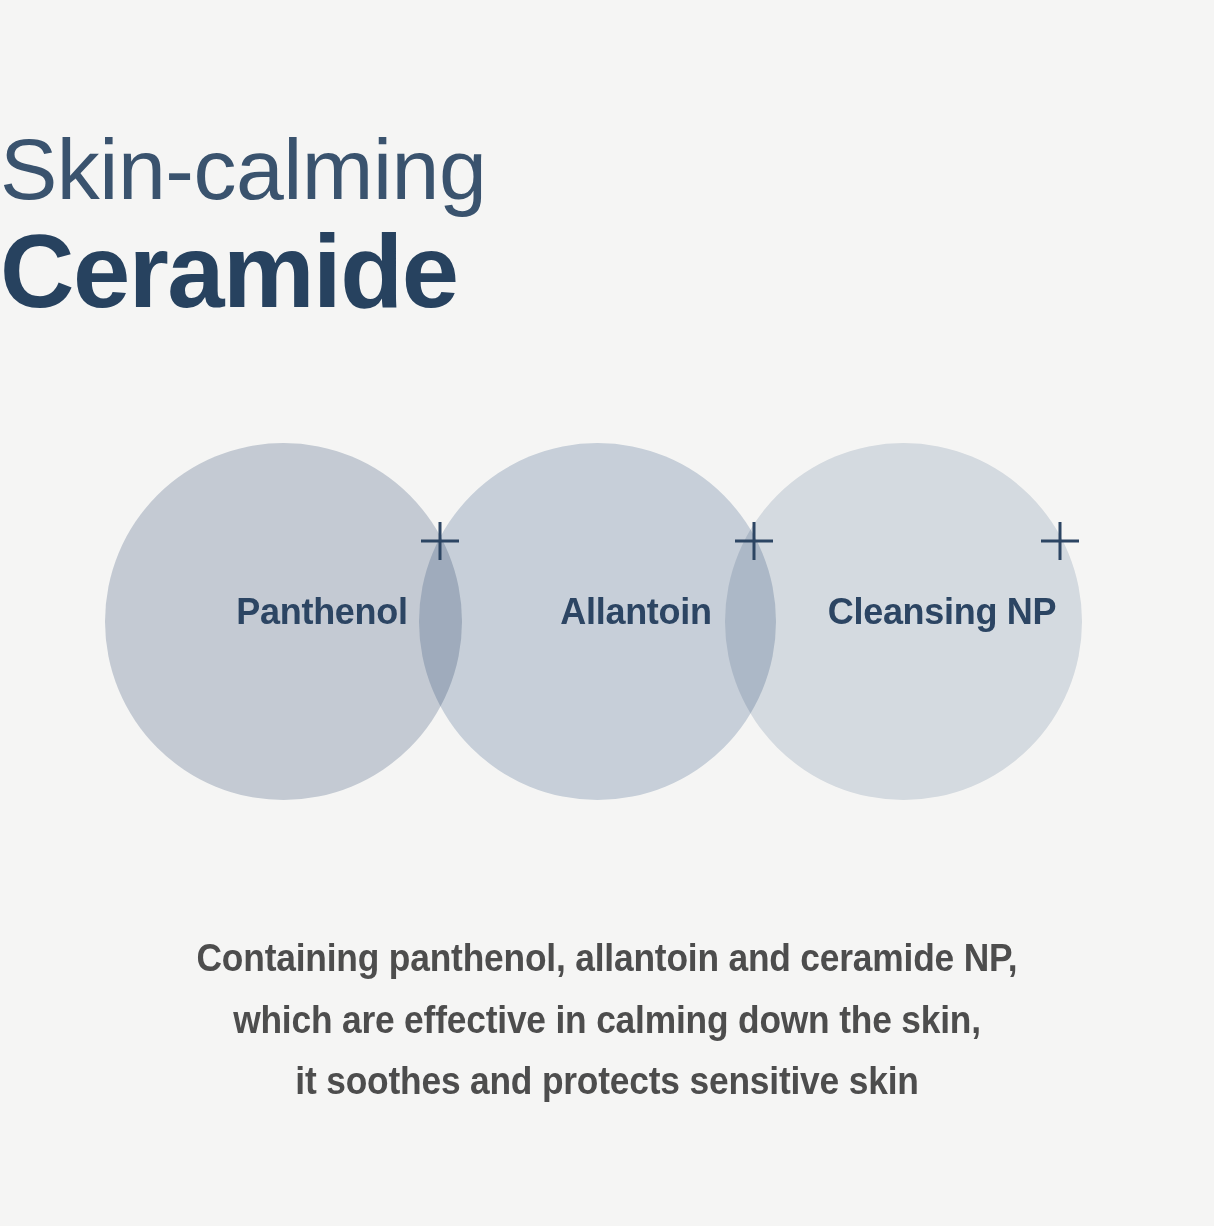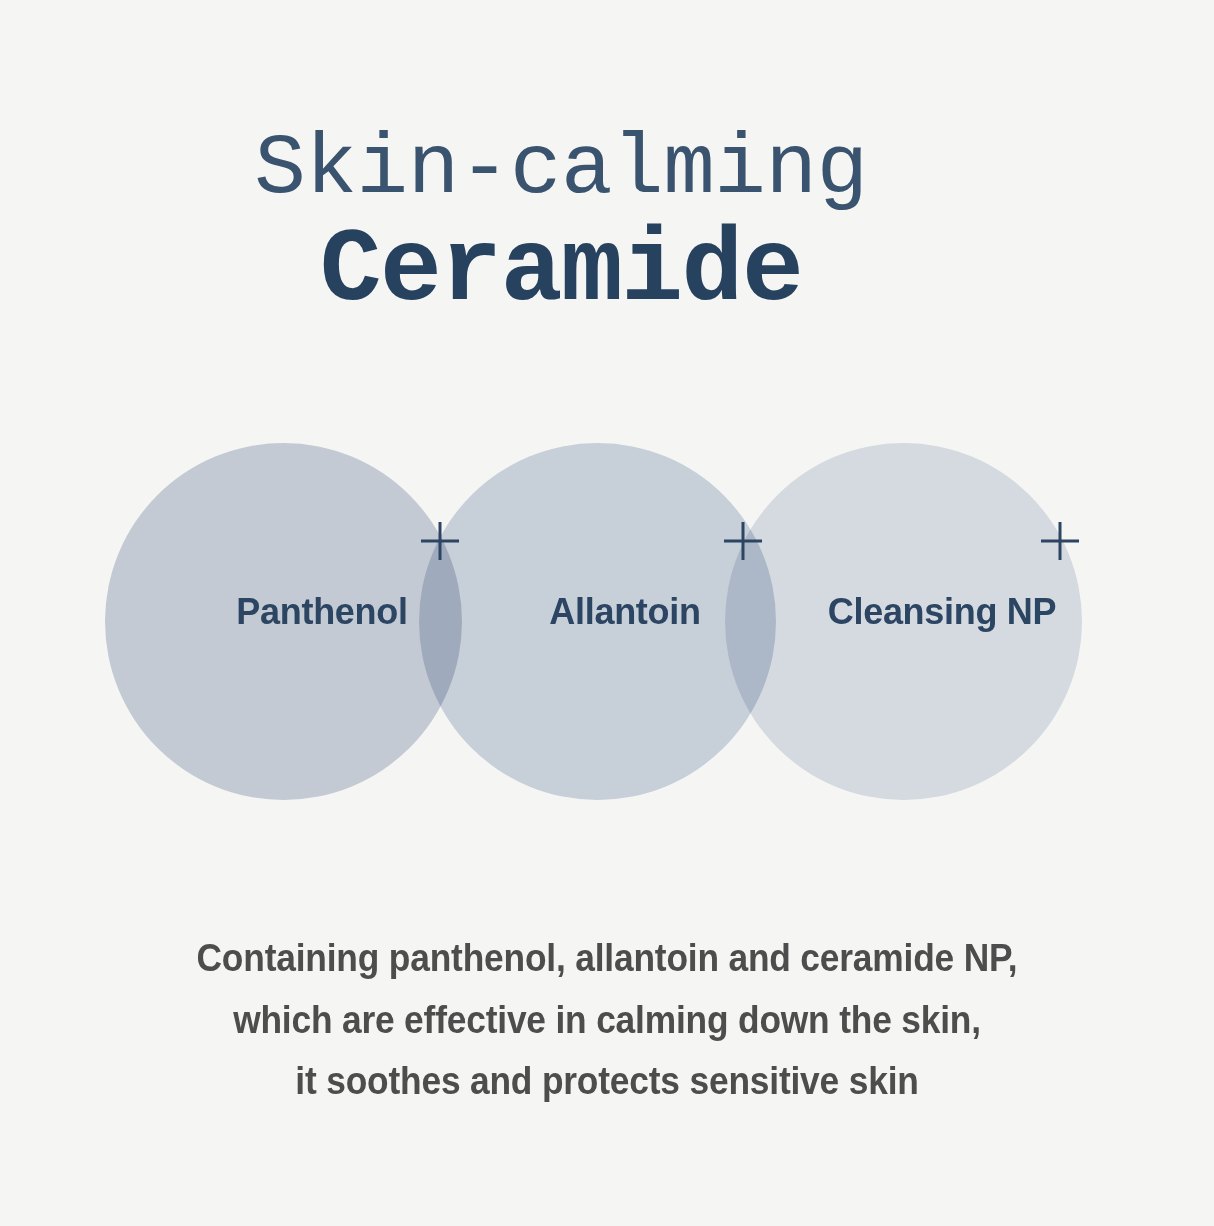--- a/index.html
+++ b/index.html
@@ -21,24 +21,23 @@
     height: 1226px;
     background: #f5f5f4;
   }
 
   
   .headline {
     position: absolute;
     top: 126px;
     left: 0;
     width: 1122px;
-    text-align: center;
+    text-align: left;
     color: #2d4662;
     line-height: 1.0;
-    font-family: Liberation Mono, monospace;
   }
   .headline-line1 {
     display: block;
     font-size: 86px;
     font-weight: 300;
     letter-spacing: -0.5px;
     color: #3a536e;
     padding-bottom: 8px;
   }
   .headline-line2 {
@@ -74,21 +73,21 @@
     top: 0;
     width: 357px;
     height: 357px;
     display: flex;
     flex-direction: column;
     align-items: flex-end;
     justify-content: flex-start;
     pointer-events: none;
   }
   .cc-1 { left: 105px; }
-  .cc-2 { left: 408px; }
+  .cc-2 { left: 419px; }
   .cc-3 { left: 725px; }
 
   .plus-icon {
     margin-top: 76px;
     width: 44px;
     height: 44px;
     display: block;
   }
   .plus-icon svg { display: block; }
 

